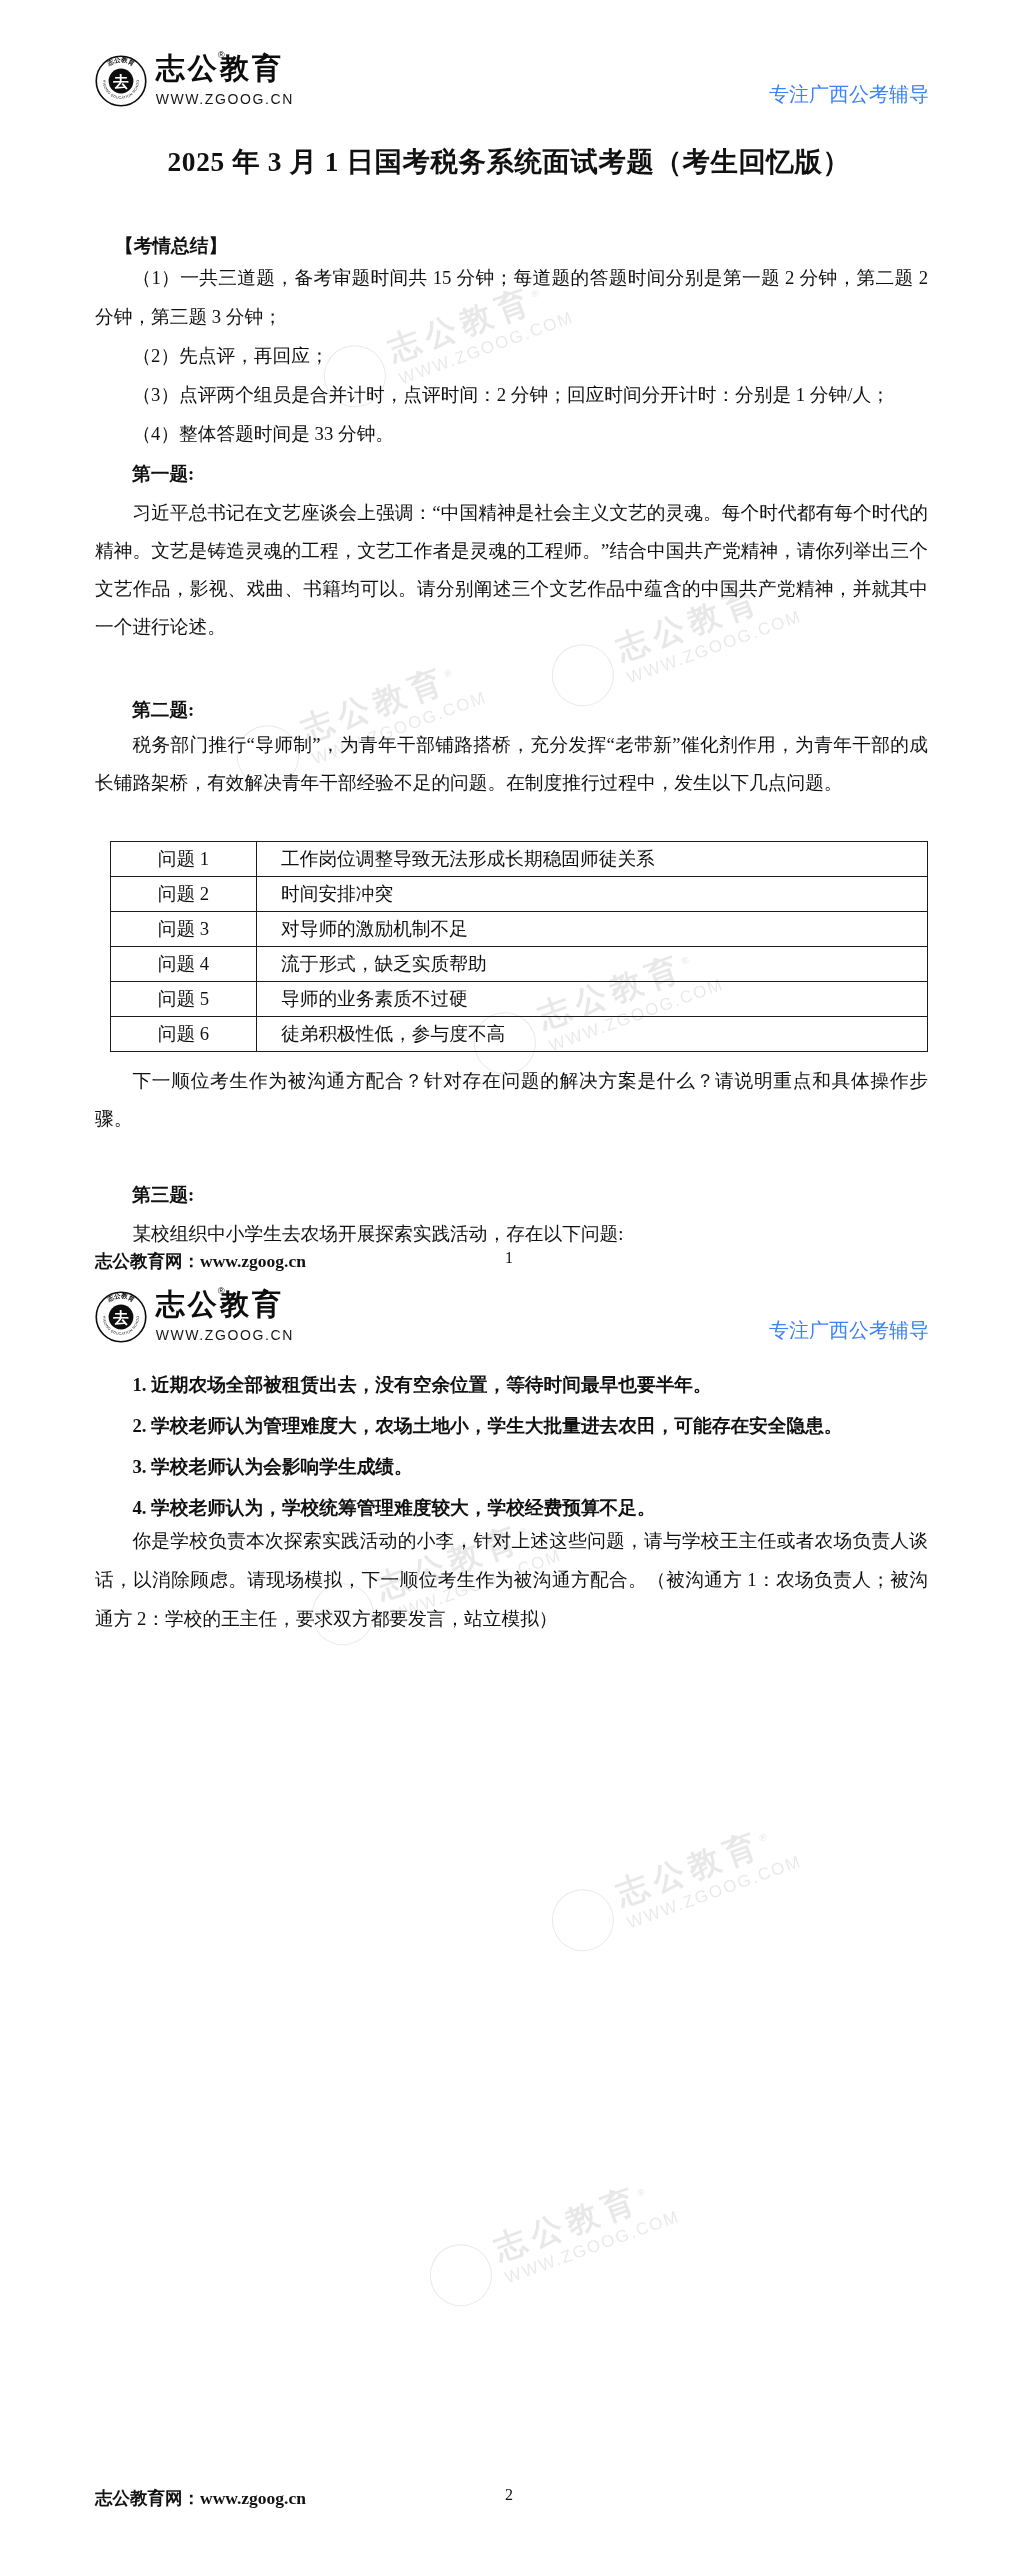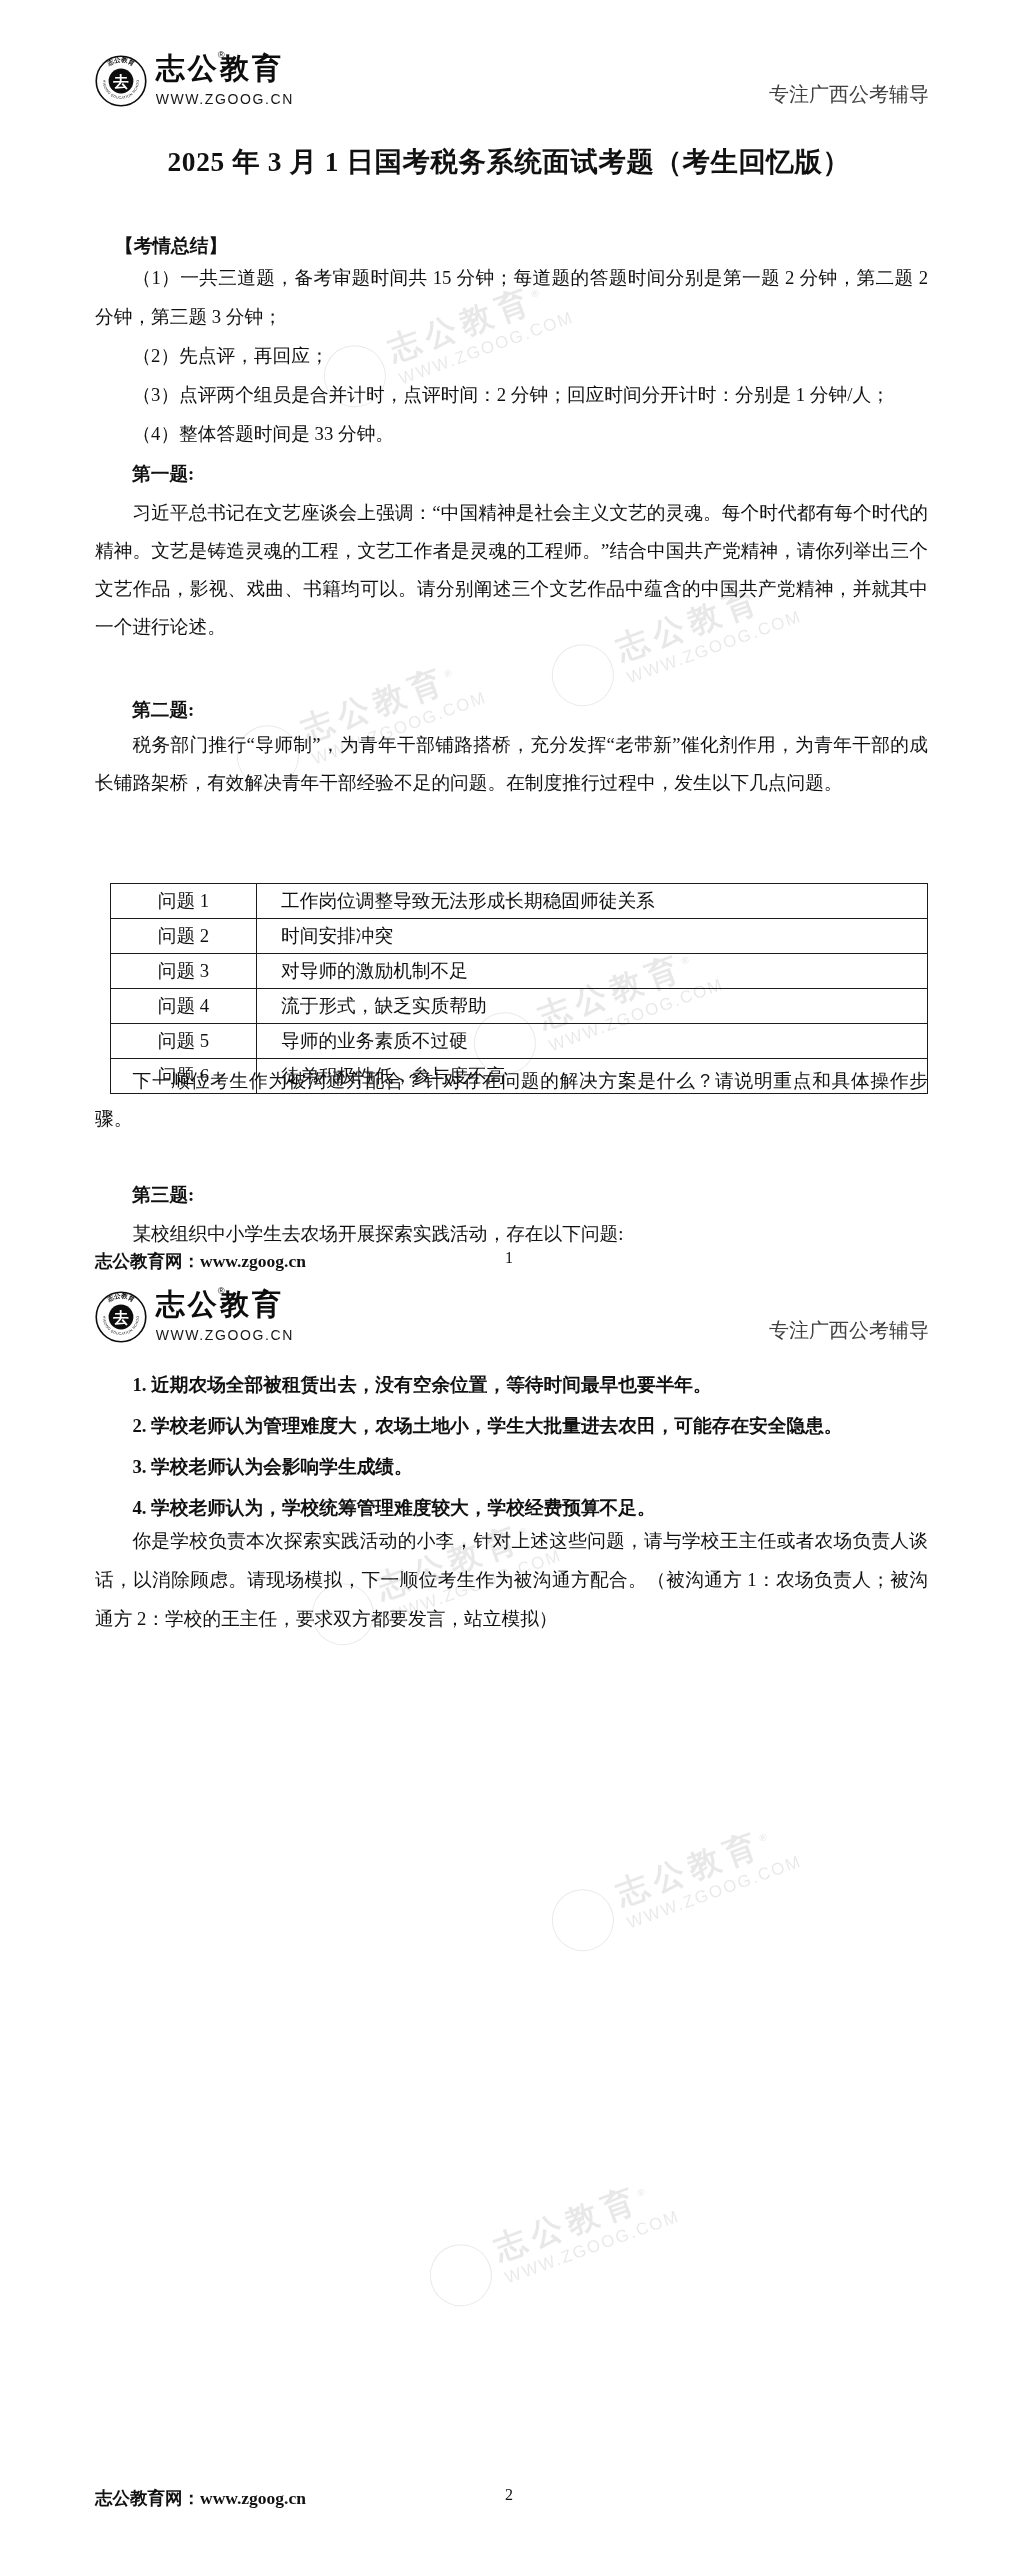--- a/index.html
+++ b/index.html
@@ -8,34 +8,34 @@
     font-family:"Liberation Serif","DejaVu Serif",serif;color:#111;overflow:hidden;
   }
 
   
   .hdr{position:absolute;left:95px;right:89px;display:flex;justify-content:space-between;align-items:flex-end;}
   .brand-row{display:flex;align-items:center;gap:8.7px;}
   .brand-col{display:flex;flex-direction:column;}
   .wordmark{font-family:"Liberation Sans","DejaVu Sans",sans-serif;font-weight:800;font-size:29px;letter-spacing:3.1px;line-height:1;position:relative;color:#0d0d0d;}
   .reg{position:absolute;left:62px;top:-3.7px;font-size:9.4px;font-weight:400;letter-spacing:0;}
   .brand-url{font-family:"Liberation Sans","DejaVu Sans",sans-serif;font-size:14px;letter-spacing:1.6px;margin-top:8px;color:#161616;font-weight:500;}
-  .slogan{font-size:20px;margin-bottom:-1.2px;color:#404040;}
+  .slogan{font-size:20px;margin-bottom:-1.2px;color:#3b82f6;}
 
   
   .title{position:absolute;left:0;right:0;text-align:center;font-size:27.4px;font-weight:700;letter-spacing:0.6px;line-height:40px;}
   .sec-label{position:absolute;left:95px;font-size:18.7px;font-weight:700;line-height:27.4px;margin-left:20px;}
   .bodytext{position:absolute;left:95px;width:833px;font-size:18.7px;line-height:39px;text-align:justify;}
   .bodytext p{margin:0;text-indent:2em;}
   .lh61{line-height:38px;}
   .lh63{line-height:39px;}
   .lh65{line-height:41px;font-weight:bold;}
   .qhead{position:absolute;left:132px;font-size:18.7px;font-weight:700;line-height:39px;}
 
   
-  .qtable{position:absolute;left:110px;width:818px;border-collapse:collapse;table-layout:fixed;margin-top:42px;}
+  .qtable{position:absolute;left:110px;width:818px;border-collapse:collapse;table-layout:fixed;}
   .qtable td{border:1.2px solid #1c1c1c;height:32px;font-size:18.7px;vertical-align:middle;}
   .qtable td.c1{width:143px;text-align:center;}
   .qtable td.c2{padding-left:24px;}
 
   
   .ftr{position:absolute;left:0;width:100%;height:25px;font-size:17.5px;padding-left:12px;}
   .ftr .site{position:absolute;left:95px;font-weight:700;}
   .ftr .num{position:absolute;left:509px;transform:translateX(-50%);font-size:16px;font-weight:400;}
 
   

